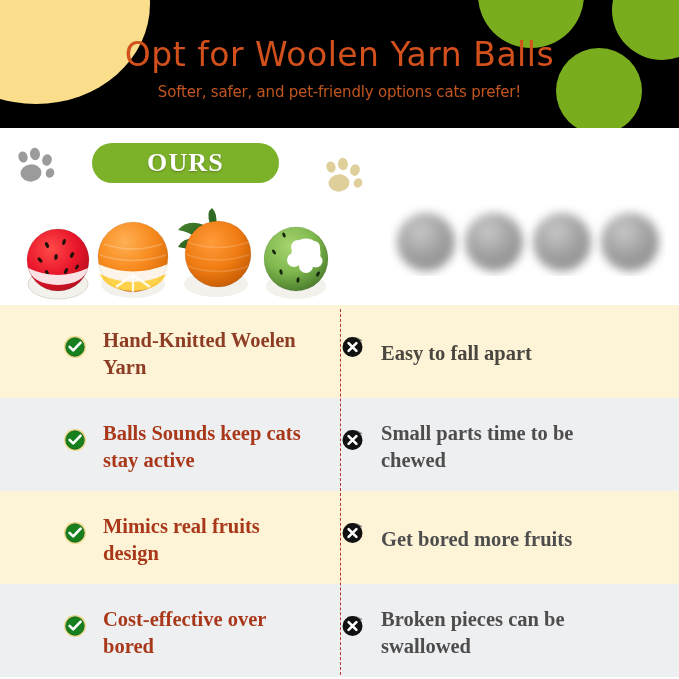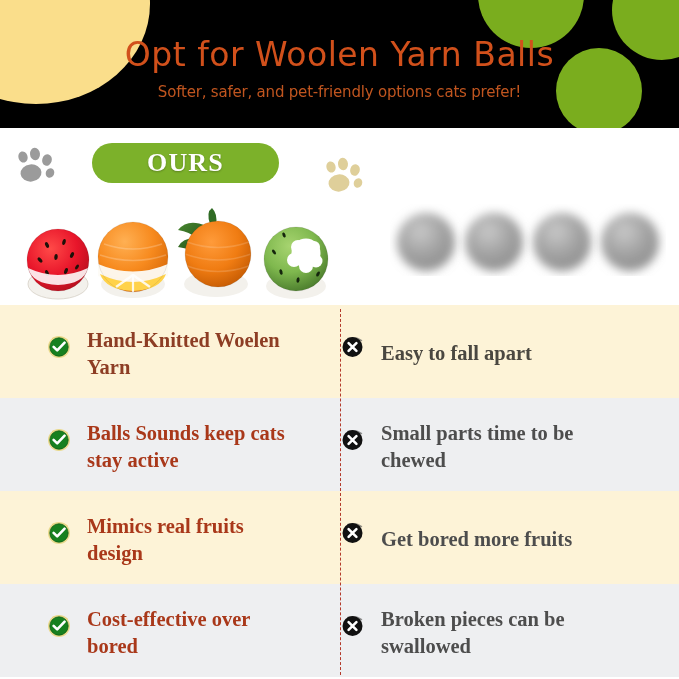--- a/index.html
+++ b/index.html
@@ -133,21 +133,21 @@
     height: 93px;
   }
   .row.cream { background: #fdf3d7; }
   .row.gray  { background: #eeeff1; }
 
   .cell {
     display: flex;
     align-items: center;
     padding-top: 4px;
   }
-  .cell.left  { width: 340px; padding-left: 46px; }
+  .cell.left  { width: 340px; padding-left: 62px; }
   .cell.right { width: 339px; }
 
   .mark {
     flex: 0 0 auto;
     width: 26px; height: 26px;
     margin-right: 15px;
     margin-top: -16px;
   }
   .cell-text {
     font-family: "Liberation Serif", serif;

